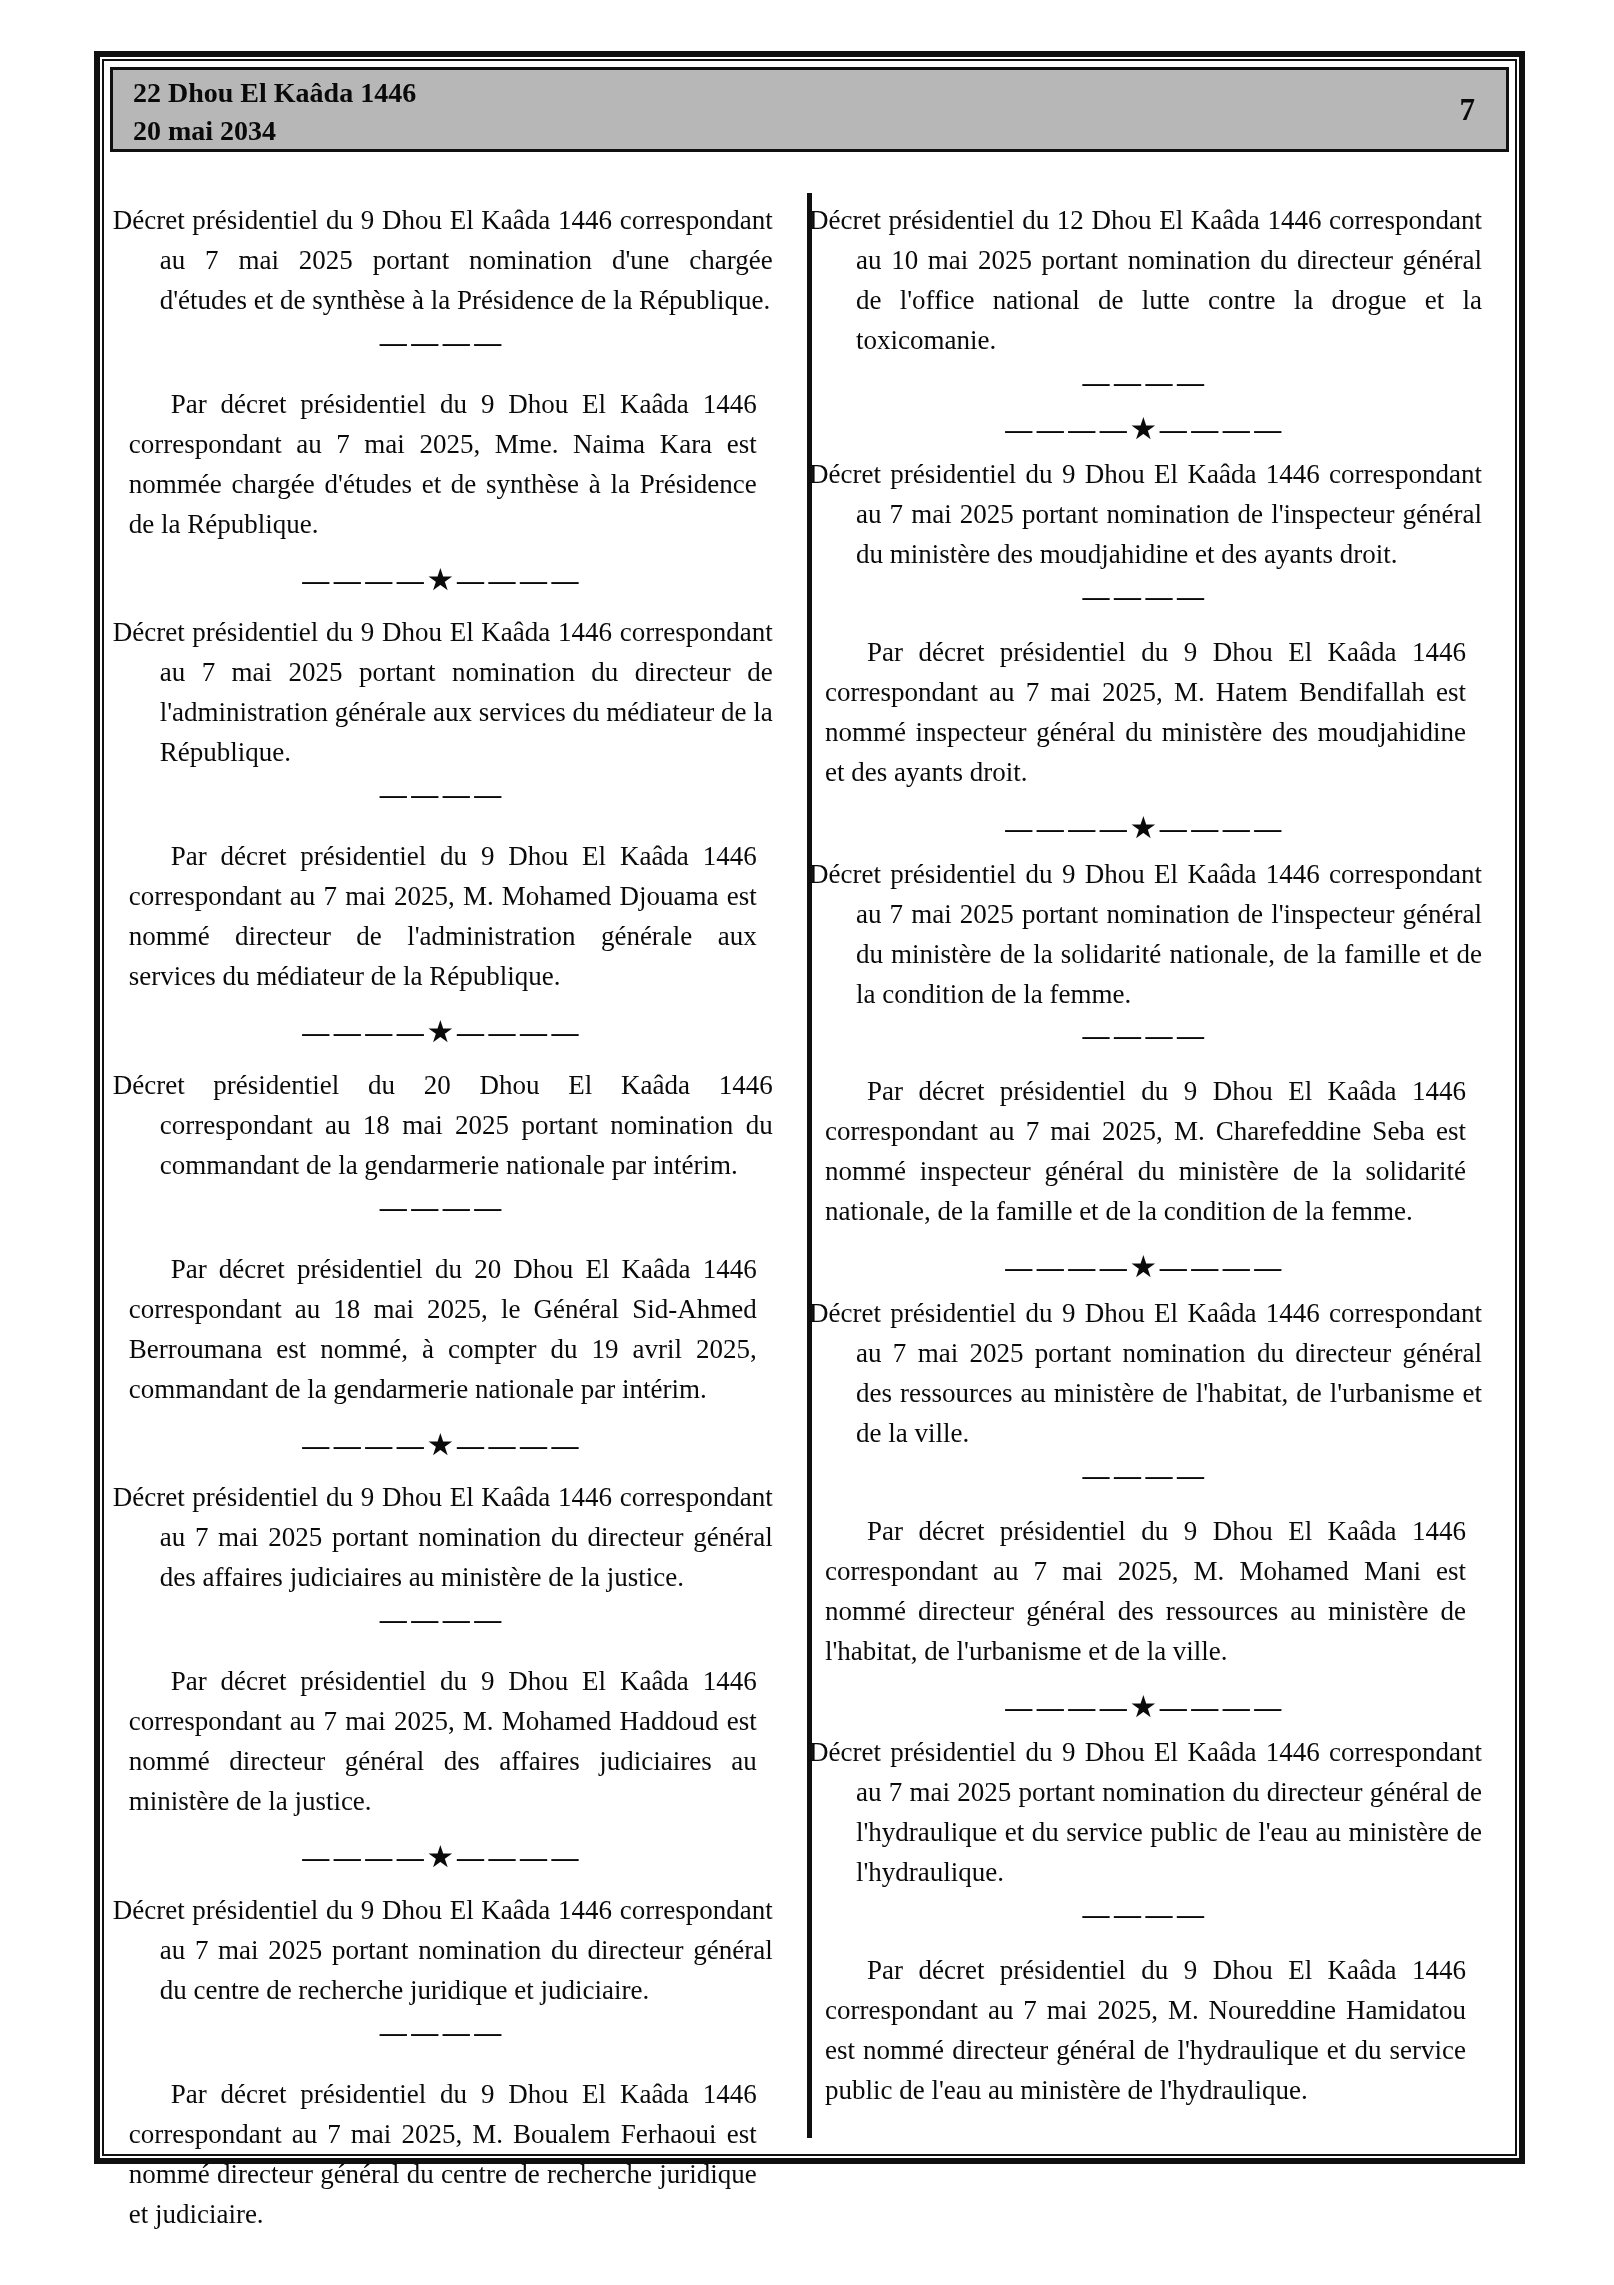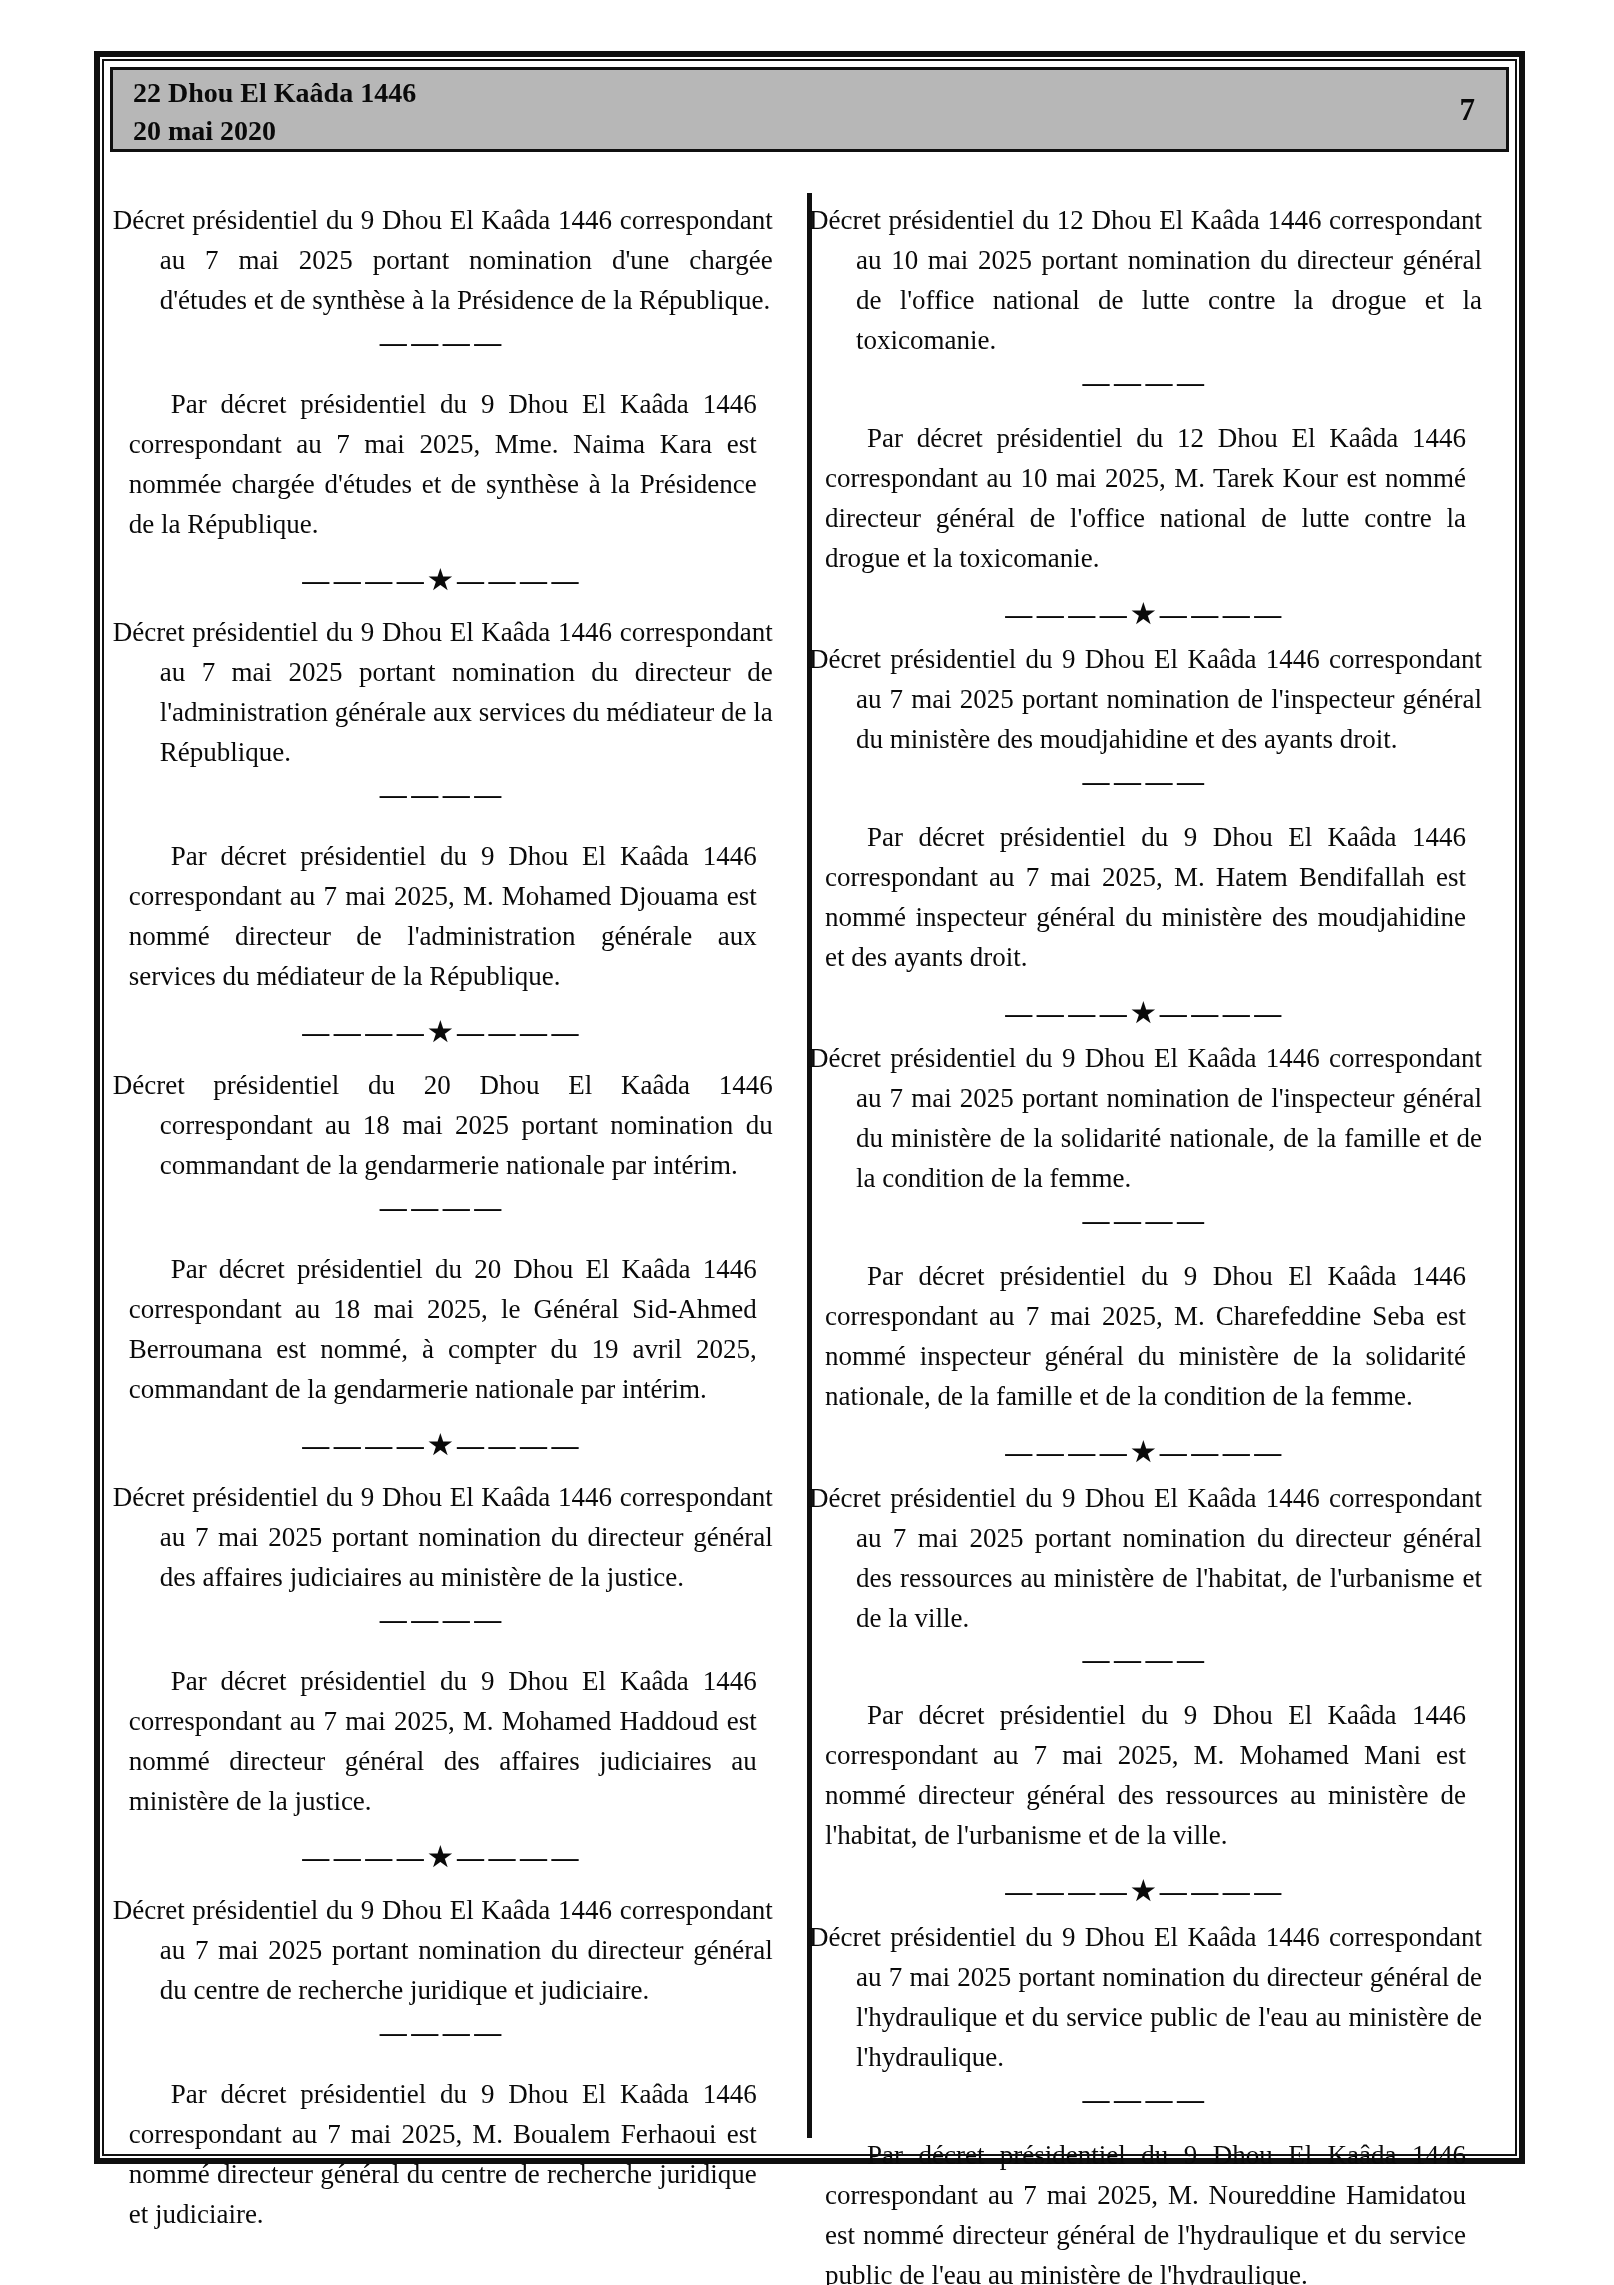--- a/index.html
+++ b/index.html
@@ -109,21 +109,21 @@
 </head>
 <body>
 
 <div class="page">
   <div class="frame">
     <div class="frame-inner-line"></div>
 
     <header class="header-bar">
       <div class="hdr-left">
         <div>22 Dhou El Kaâda 1446</div>
-        <div>20 mai 2020</div>
+        <div>20 mai 2034</div>
       </div>
       <div class="hdr-right">7</div>
     </header>
 
     <div class="column-divider"></div>
 
     <section class="col col-1">
       <article class="decree">
         <p class="decree-title">Décret présidentiel du 9 Dhou El Kaâda 1446 correspondant au 7 mai 2025 portant nomination d'une chargée d'études et de synthèse à la Présidence de la République.</p>
         <p class="sep sep-plain">————</p>
@@ -152,21 +152,20 @@
         <p class="decree-title">Décret présidentiel du 9 Dhou El Kaâda 1446 correspondant au 7 mai 2025 portant nomination du directeur général du centre de recherche juridique et judiciaire.</p>
         <p class="sep sep-plain">————</p>
         <p class="decree-body">Par décret présidentiel du 9 Dhou El Kaâda 1446 correspondant au 7 mai 2025, M. Boualem Ferhaoui est nommé directeur général du centre de recherche juridique et judiciaire.</p>
       </article>
     </section>
 
     <section class="col col-2">
       <article class="decree">
         <p class="decree-title">Décret présidentiel du 12 Dhou El Kaâda 1446 correspondant au 10 mai 2025 portant nomination du directeur général de l'office national de lutte contre la drogue et la toxicomanie.</p>
         <p class="sep sep-plain">————</p>
-        <p class="decree-body">Par décret présidentiel du 12 Dhou El Kaâda 1446 correspondant au 10 mai 2025, M. Tarek Kour est nommé directeur général de l'office national de lutte contre la drogue et la toxicomanie.</p>
         <p class="sep sep-star">————★————</p>
       </article>
       <article class="decree">
         <p class="decree-title">Décret présidentiel du 9 Dhou El Kaâda 1446 correspondant au 7 mai 2025 portant nomination de l'inspecteur général du ministère des moudjahidine et des ayants droit.</p>
         <p class="sep sep-plain">————</p>
         <p class="decree-body">Par décret présidentiel du 9 Dhou El Kaâda 1446 correspondant au 7 mai 2025, M. Hatem Bendifallah est nommé inspecteur général du ministère des moudjahidine et des ayants droit.</p>
         <p class="sep sep-star">————★————</p>
       </article>
       <article class="decree">
         <p class="decree-title">Décret présidentiel du 9 Dhou El Kaâda 1446 correspondant au 7 mai 2025 portant nomination de l'inspecteur général du ministère de la solidarité nationale, de la famille et de la condition de la femme.</p>

